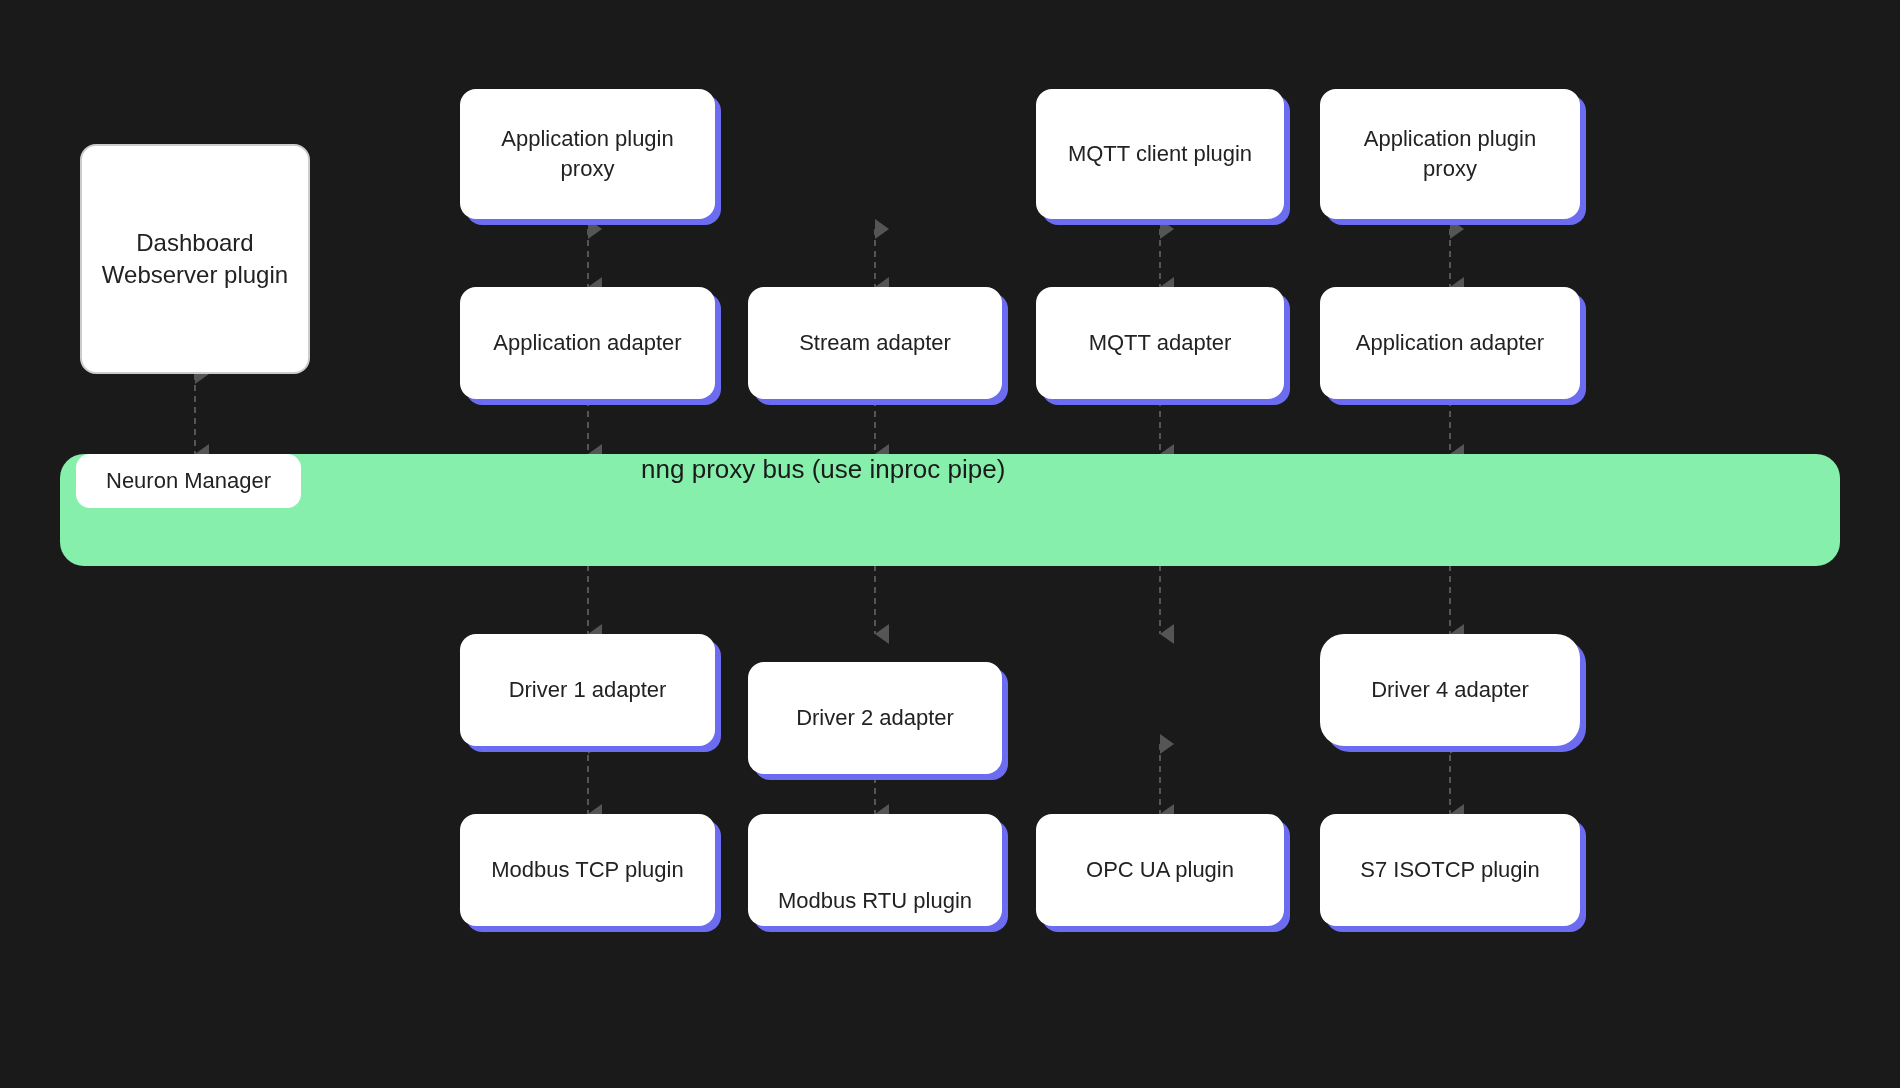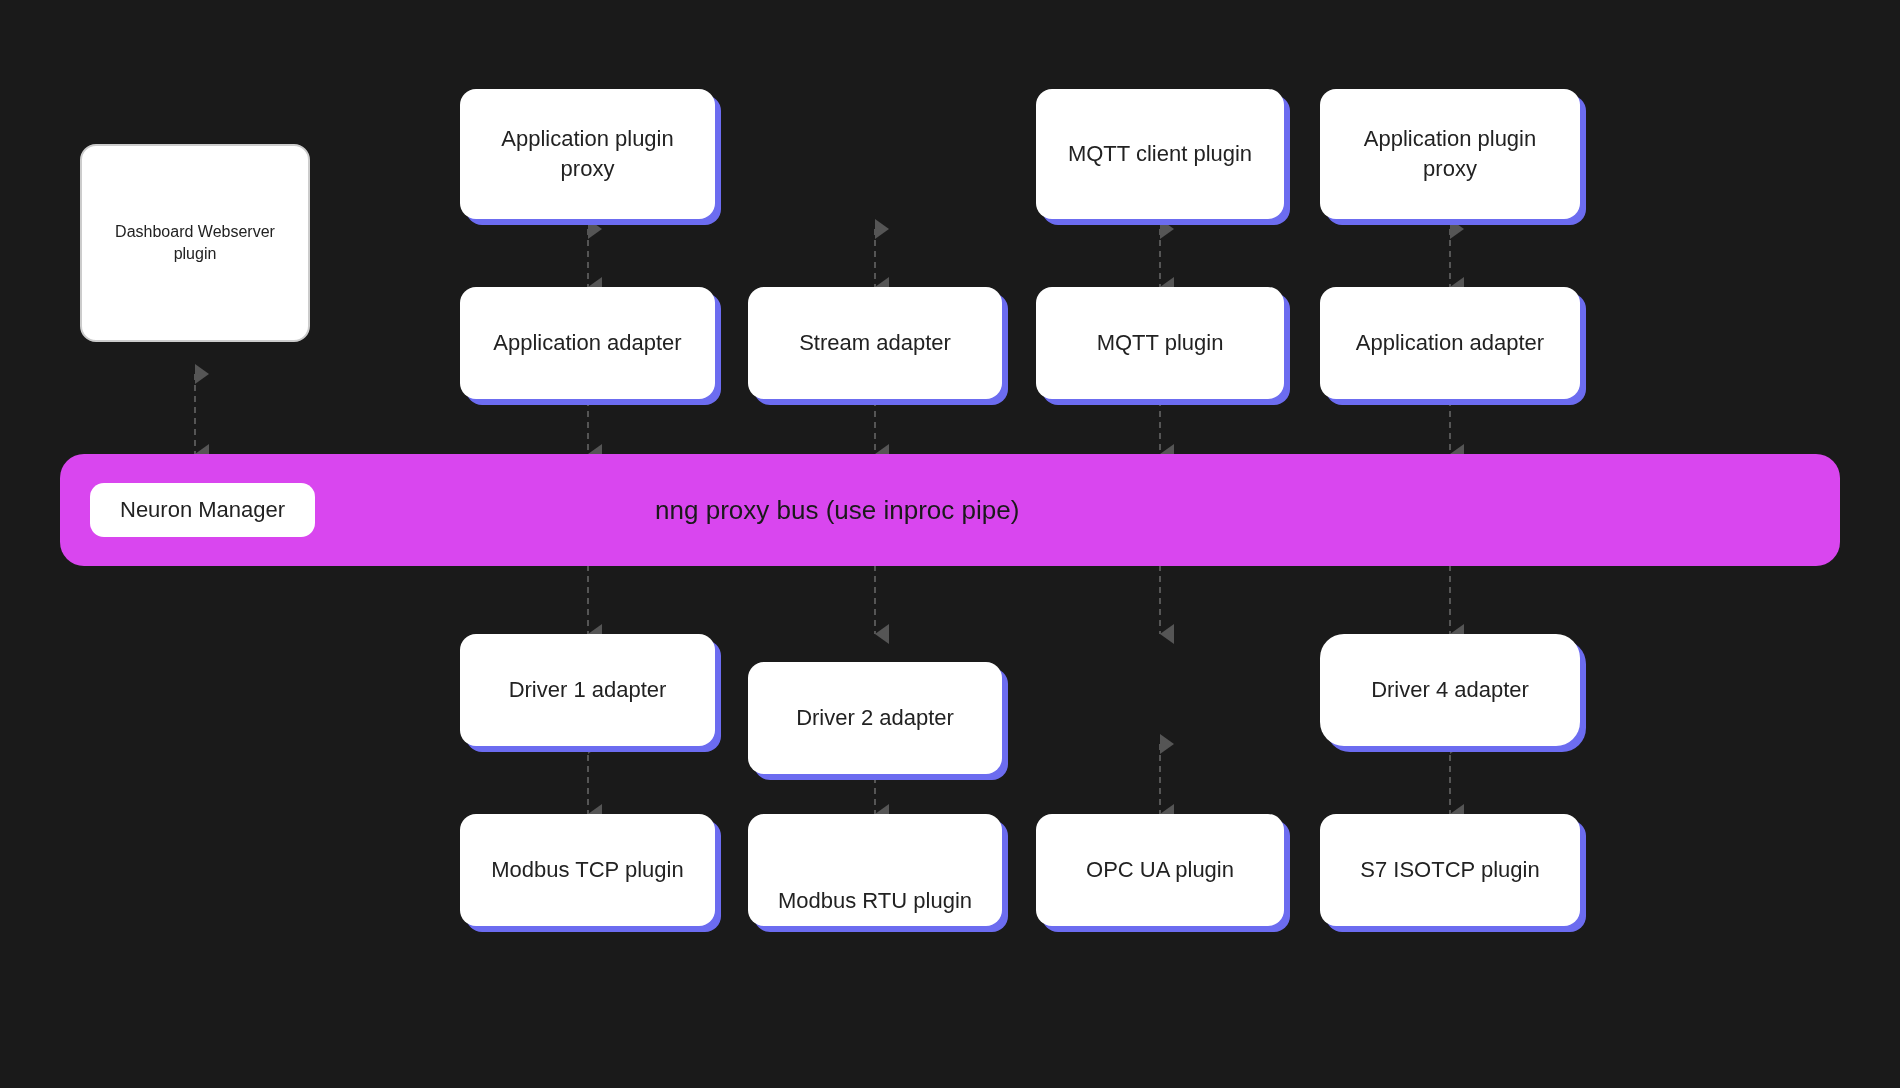--- a/index.html
+++ b/index.html
@@ -40,25 +40,25 @@
     }
 
     .box-no-shadow {
       box-shadow: none;
       border: 2px solid #ccc;
     }
 
     
     .bus-bar {
       position: absolute;
-      background: #d946ef;
+      background: #86efac;
       border-radius: 24px;
       display: flex;
-      align-items: center;
-      padding-left: 30px;
+      align-items: flex-start;
+      padding-left: 16px;
     }
 
     .bus-label {
       color: #1a1a1a;
       font-size: 26px;
       font-weight: 400;
       margin-left: 340px;
     }
 
     .neuron-box {
@@ -132,21 +132,21 @@
 
     <line class="dashed-arrow" x1="548" y1="700" x2="548" y2="770"></line>
 
     <line class="dashed-arrow" x1="835" y1="700" x2="835" y2="770"></line>
 
     <line class="dashed-arrow" x1="1120" y1="700" x2="1120" y2="770"></line>
 
     <line class="dashed-arrow" x1="1410" y1="700" x2="1410" y2="770"></line>
   </svg>
 
-  <div class="box box-no-shadow" style="left:40px; top:100px; width:230px; height:198px; font-size:16px;">
+  <div class="box box-no-shadow" style="left:40px; top:100px; width:230px; height:230px; font-size:24px;">
     <span>Dashboard
 Webserver
 plugin</span>
   </div>
 
   <div class="box box-blue-shadow" style="left:420px; top:45px; width:255px; height:130px;">
     <span>Application
 plugin proxy</span>
   </div>
 
@@ -159,21 +159,21 @@
   <div class="box box-blue-shadow" style="left:708px; top:243px; width:254px; height:112px;">
     <span>Stream adapter</span>
   </div>
 
   <div class="box box-blue-shadow" style="left:996px; top:45px; width:248px; height:130px;">
     <span>MQTT client
 plugin</span>
   </div>
 
   <div class="box box-blue-shadow" style="left:996px; top:243px; width:248px; height:112px;">
-    <span>MQTT plugin</span>
+    <span>MQTT adapter</span>
   </div>
 
   <div class="box box-blue-shadow" style="left:1280px; top:45px; width:260px; height:130px;">
     <span>Application
 plugin proxy</span>
   </div>
 
   <div class="box box-blue-shadow" style="left:1280px; top:243px; width:260px; height:112px;">
     <span>Application
 adapter</span>

